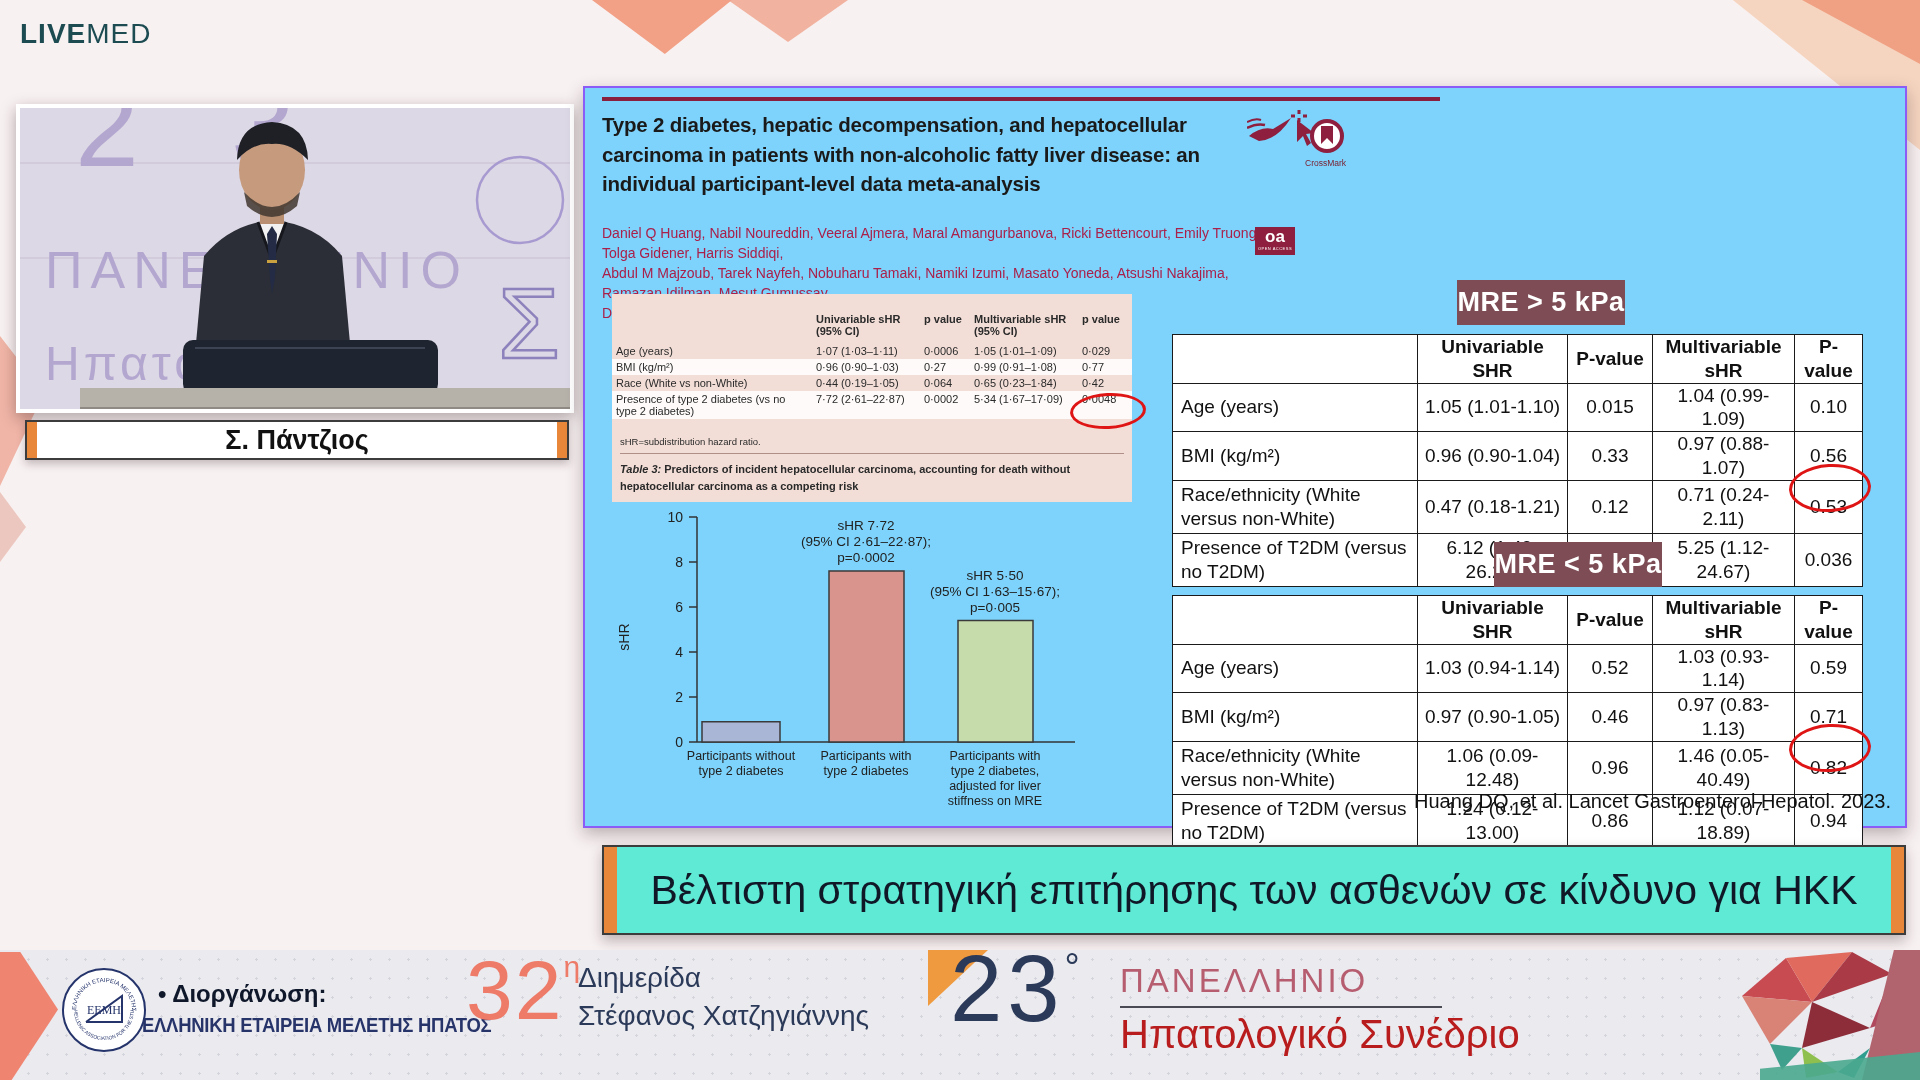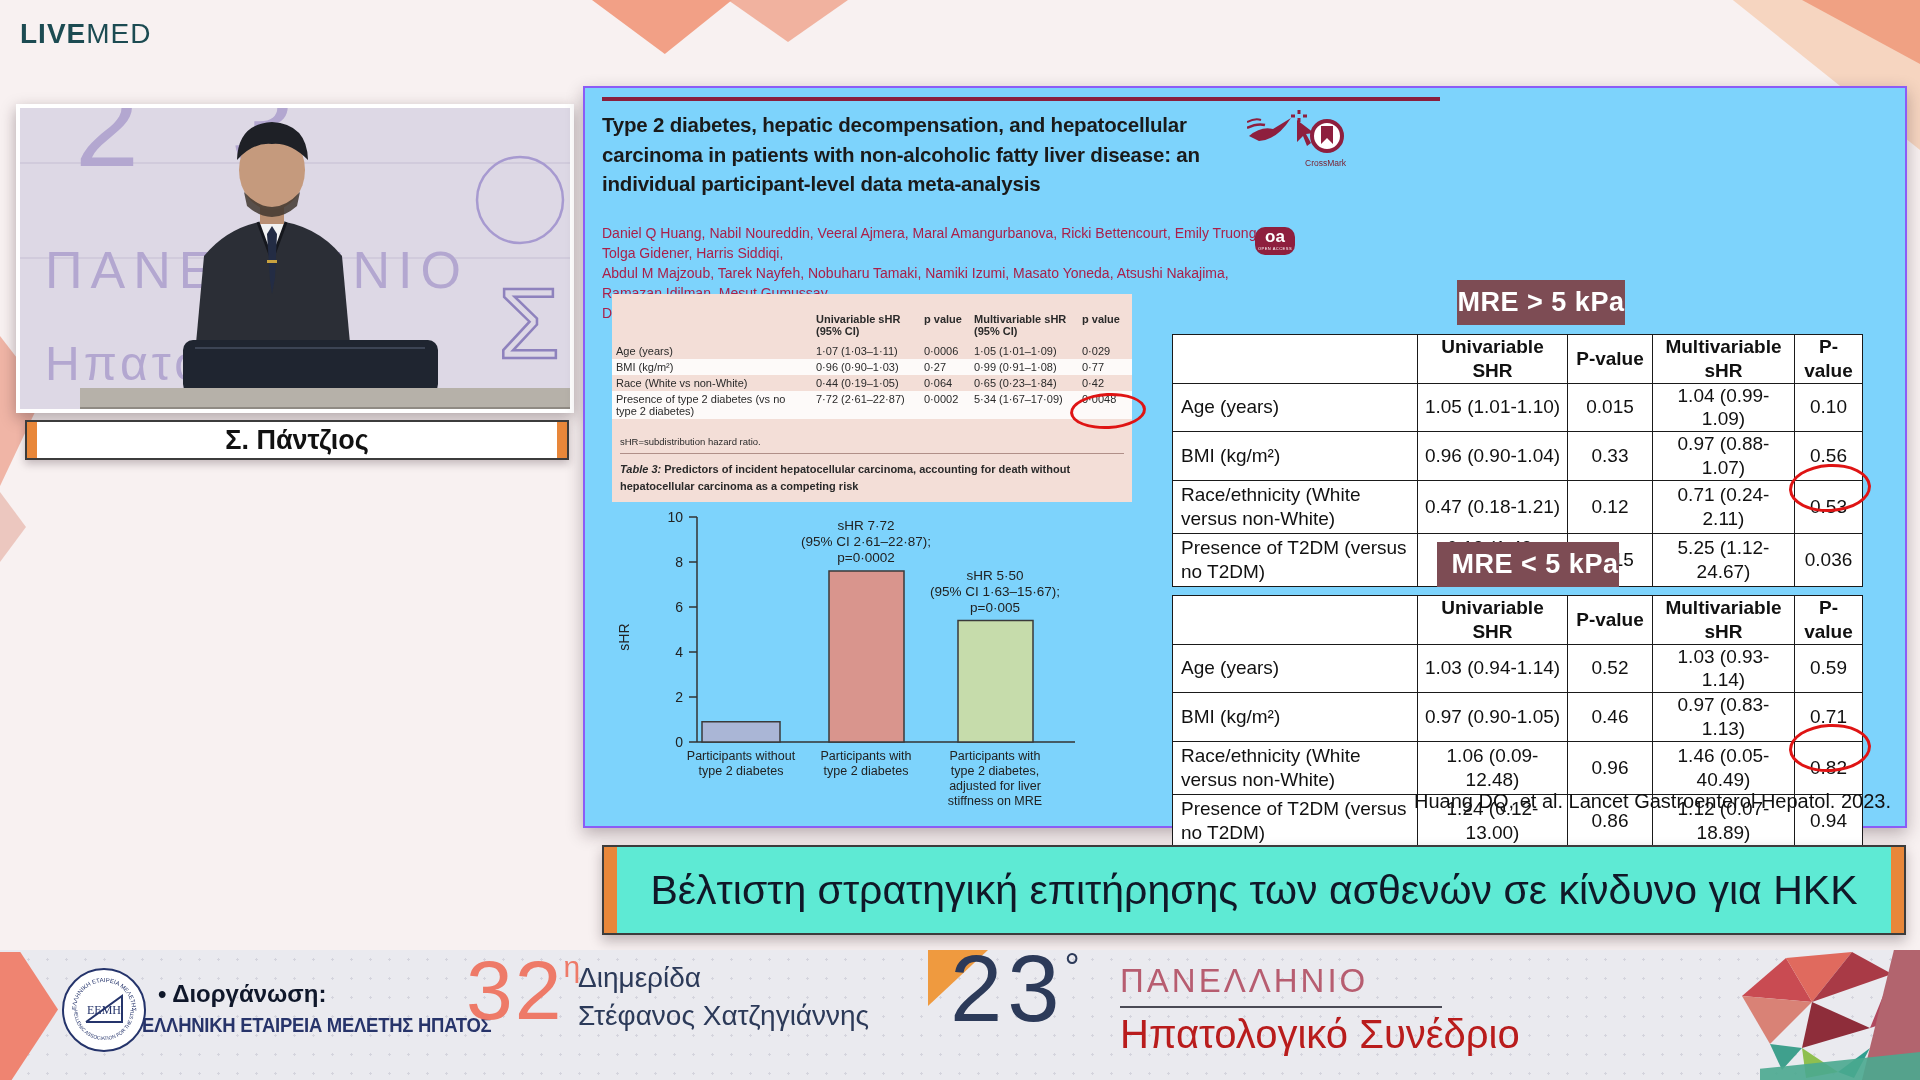--- a/index.html
+++ b/index.html
@@ -28,21 +28,21 @@
   
   .slide{left:583px;top:86px;width:1320px;height:738px;background:#7dd3fc;
          border:2px solid #8b5cf6;box-shadow:0 6px 16px rgba(40,20,30,.3);}
   .slide .inner{position:relative;width:100%;height:100%;}
 
   .rule{left:17px;top:9px;width:838px;height:4px;background:#8a1f3d;}
   .ptitle{left:17px;top:22px;width:660px;font-size:20.5px;font-weight:bold;line-height:1.45;
           color:#1a1a1a;letter-spacing:-0.2px;}
   .authors{left:17px;top:136px;width:660px;font-size:14px;color:#a9204a;line-height:1.42;}
 
-  .oa{left:670px;top:139px;width:40px;height:28px;background:#8e1f3e;color:#fff;text-align:center;border-radius:10px;}
+  .oa{left:670px;top:139px;width:40px;height:28px;background:#8e1f3e;color:#fff;text-align:center;}
   .oa .t{font-size:17px;font-weight:bold;line-height:19px;display:block;}
   .oa .s{font-size:4px;letter-spacing:.5px;display:block;}
 
   .cm-label{font-size:8.5px;color:#7a2030;}
 
   
   .t3{left:27px;top:206px;width:520px;background:#f3ded7;padding-bottom:6px;color:#2a2a2a;}
   .t3 table{border-collapse:collapse;width:100%;font-size:11px;table-layout:fixed;}
   .t3 td{padding:2px 4px;vertical-align:top;}
   .t3 .hd td{font-weight:bold;padding-top:19px;padding-bottom:6px;}
@@ -316,21 +316,21 @@
       <td class="lab">Presence of T2DM (versus no T2DM)</td>
               <td>6.12 (1.43-26.23)</td>
               <td>0.015</td>
               <td>5.25 (1.12-24.67)</td>
               <td>0.036</td>
     </tr>
   </tbody>
         </table>
   <div class="abs redring" style="left:1204px;top:376px;width:76px;height:42px;"></div>
 
-  <div class="abs badge" style="left:852px;top:454px;padding-left:14px;">MRE &lt; 5 kPa</div>
+  <div class="abs badge" style="left:909px;top:454px;">MRE &lt; 5 kPa</div>
   <table class="abs mre" style="left:587px;top:507px;">
     <colgroup>
             <col style="width:245px">
             <col style="width:150px">
             <col style="width:85px">
             <col style="width:142px">
             <col style="width:68px">
           </colgroup>
     <tbody>
             <tr class="hd">

